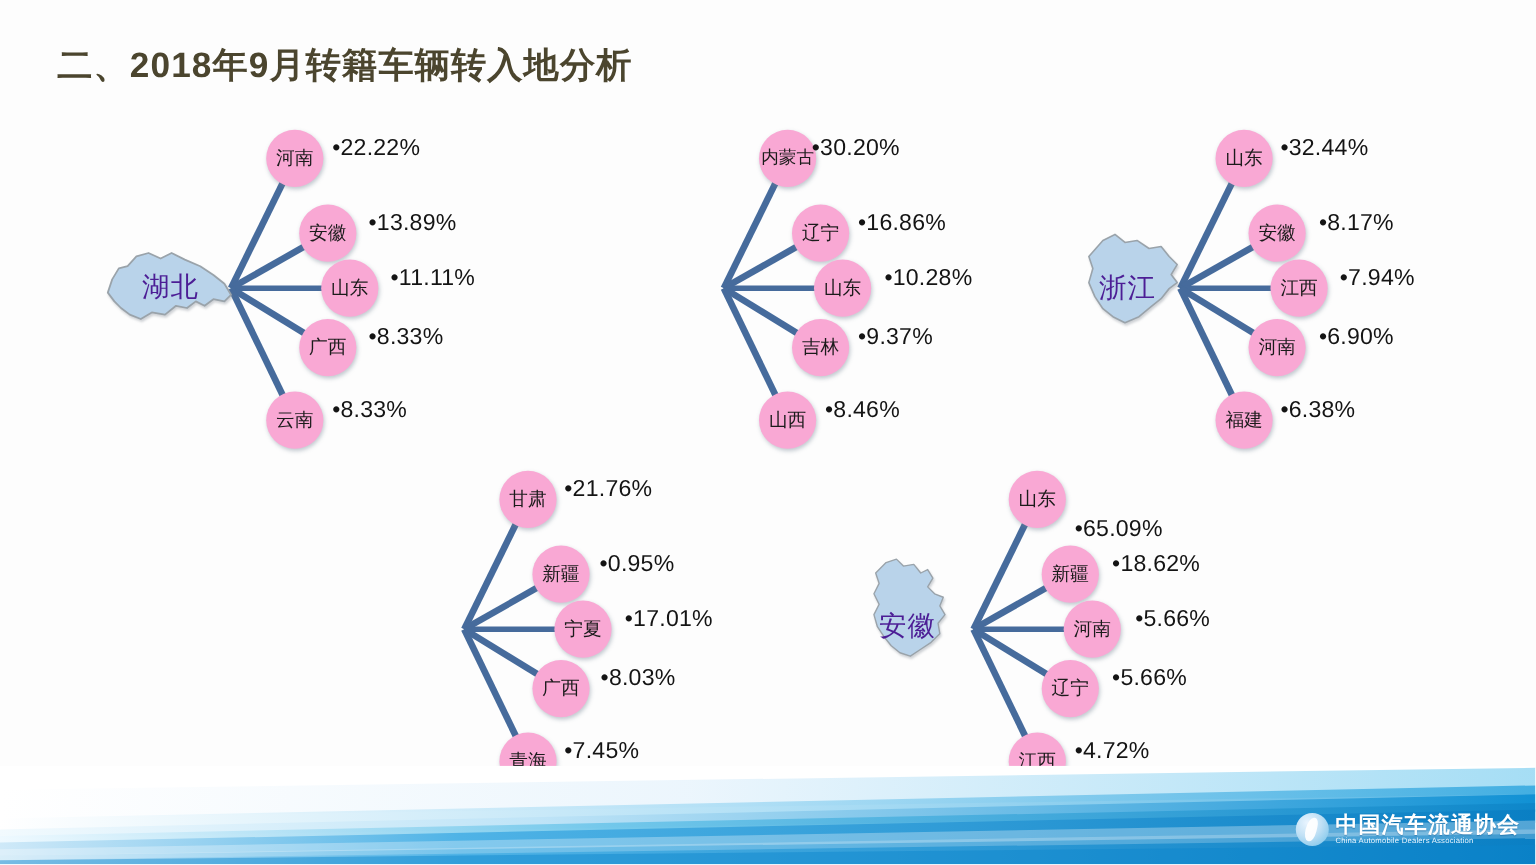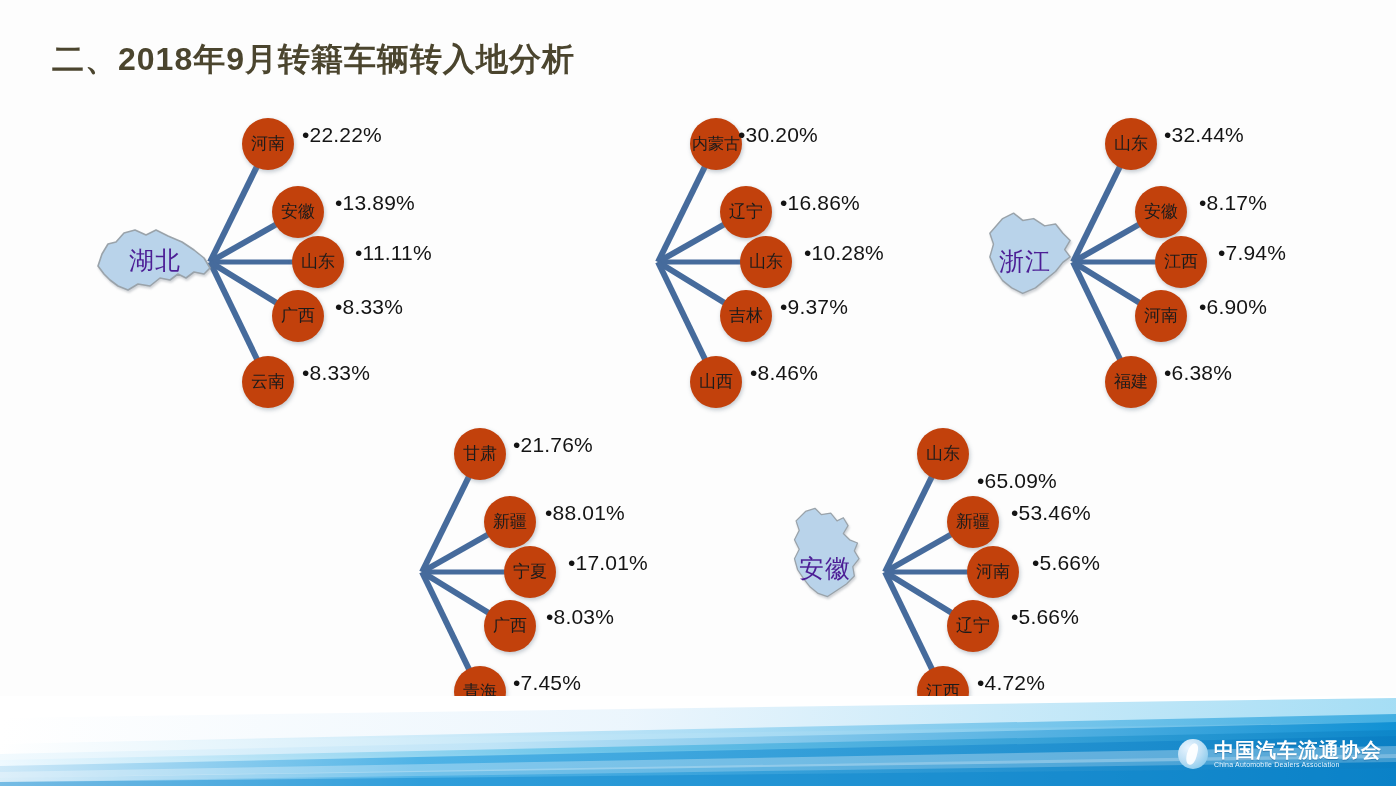--- a/index.html
+++ b/index.html
@@ -31,21 +31,21 @@
   .map-label{
     position:absolute;left:0;top:0;width:130px;height:104px;
     display:flex;align-items:center;justify-content:center;
     font-size:25px;color:#4c1d95;letter-spacing:1px;
     pointer-events:none;
   }
 
   
   .node{
     position:absolute;width:52px;height:52px;border-radius:50%;
-    background:#c2410c;
+    background:#f9a8d4;
     box-shadow:1px 2px 4px rgba(120,135,150,.45);
     display:flex;align-items:center;justify-content:center;
     font-size:17px;color:#1b1b1b;line-height:1.05;text-align:center;
   }
   .node.two-line{font-size:16px;}
   .pct{
     position:absolute;font-size:21px;color:#141414;white-space:nowrap;
     letter-spacing:.2px;
   }
 
@@ -205,21 +205,21 @@
     </svg>
 
     <div class="node" style="left:154px;top:18px;">
         <span>甘肃</span>
       </div>
     <div class="pct" style="left:213px;top:23px;">•<span>21.76%</span></div>
 
     <div class="node" style="left:184px;top:86px;">
         <span>新疆</span>
       </div>
-    <div class="pct" style="left:245px;top:91px;">•<span>88.01%</span></div>
+    <div class="pct" style="left:245px;top:91px;">•<span>0.95%</span></div>
 
     <div class="node" style="left:204px;top:136px;">
         <span>宁夏</span>
       </div>
     <div class="pct" style="left:268px;top:141px;">•<span>17.01%</span></div>
 
     <div class="node" style="left:184px;top:190px;">
         <span>广西</span>
       </div>
     <div class="pct" style="left:246px;top:195px;">•<span>8.03%</span></div>
@@ -246,21 +246,21 @@
     </div>
 
     <div class="node" style="left:162px;top:18px;">
         <span>山东</span>
       </div>
     <div class="pct" style="left:222px;top:23px;margin-top:36px;">•<span>65.09%</span></div>
 
     <div class="node" style="left:192px;top:86px;">
         <span>新疆</span>
       </div>
-    <div class="pct" style="left:256px;top:91px;">•<span>53.46%</span></div>
+    <div class="pct" style="left:256px;top:91px;">•<span>18.62%</span></div>
 
     <div class="node" style="left:212px;top:136px;">
         <span>河南</span>
       </div>
     <div class="pct" style="left:277px;top:141px;">•<span>5.66%</span></div>
 
     <div class="node" style="left:192px;top:190px;">
         <span>辽宁</span>
       </div>
     <div class="pct" style="left:256px;top:195px;">•<span>5.66%</span></div>

